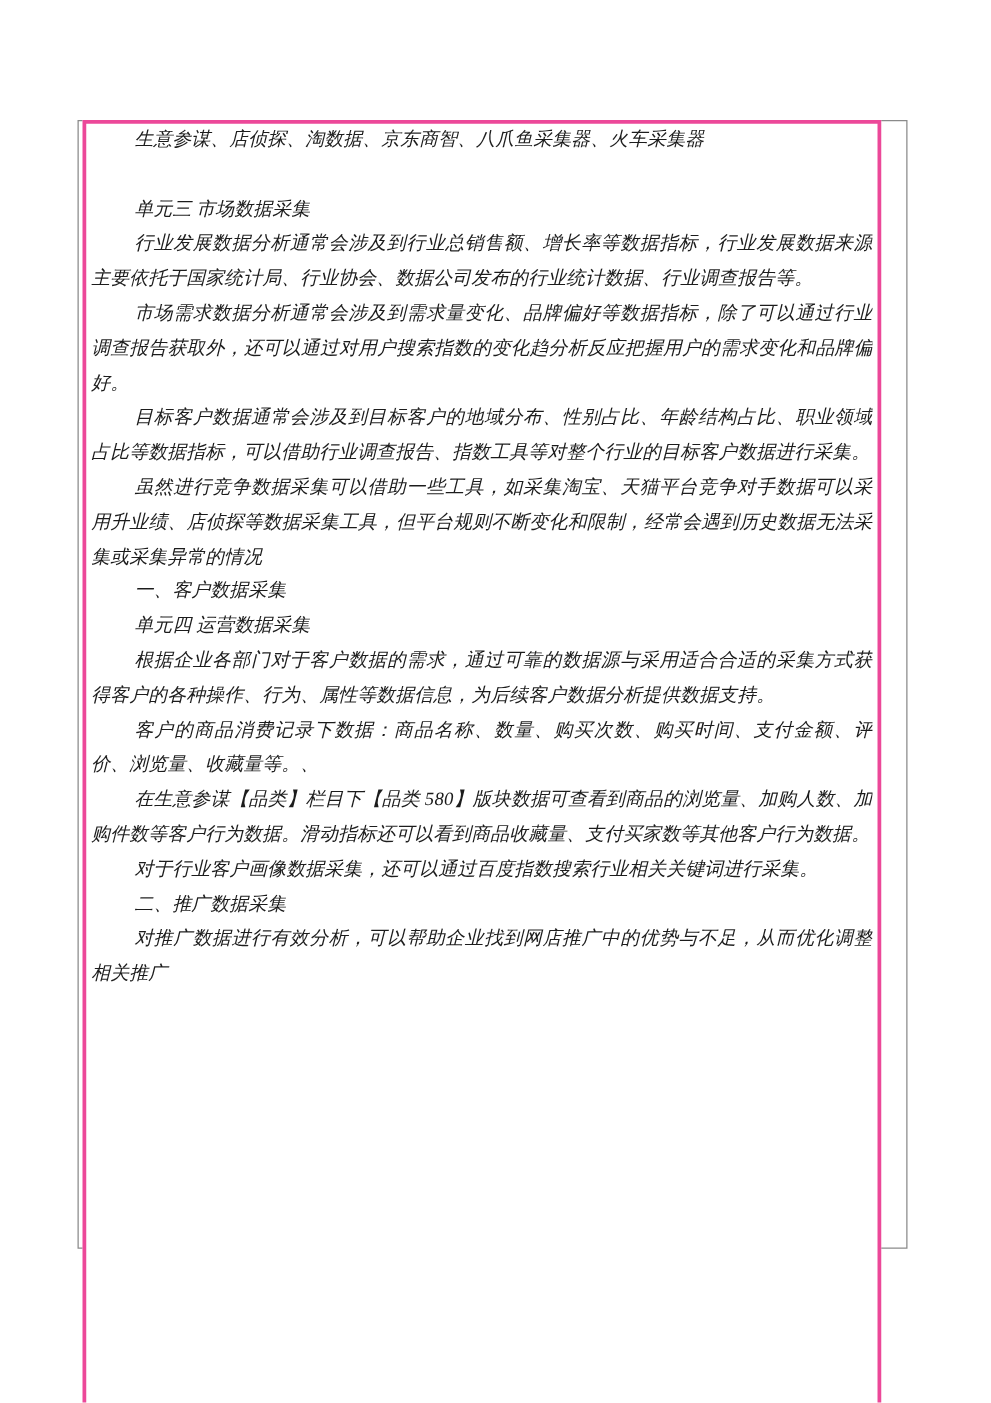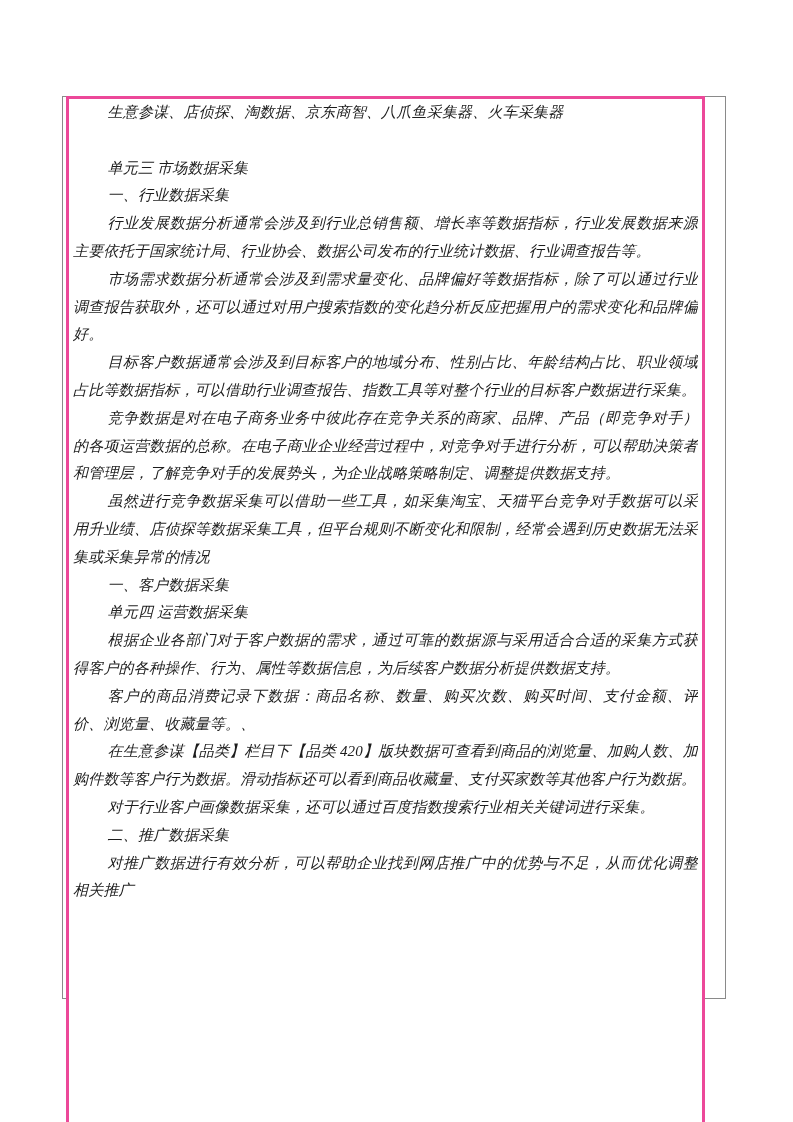--- a/index.html
+++ b/index.html
@@ -69,29 +69,27 @@
 </head>
 <body>
 
 <div class="page">
   <div class="outer-table-border"></div>
   <div class="main-cell">
     <div class="cell-content">
         <p>生意参谋、店侦探、淘数据、京东商智、八爪鱼采集器、火车采集器</p>
         <p class="blank"></p>
         <p>单元三 市场数据采集</p>
-        <p>一、行业数据采集</p>
         <p>行业发展数据分析通常会涉及到行业总销售额、增长率等数据指标，行业发展数据来源主要依托于国家统计局、行业协会、数据公司发布的行业统计数据、行业调查报告等。</p>
         <p>市场需求数据分析通常会涉及到需求量变化、品牌偏好等数据指标，除了可以通过行业调查报告获取外，还可以通过对用户搜索指数的变化趋分析反应把握用户的需求变化和品牌偏好。</p>
         <p>目标客户数据通常会涉及到目标客户的地域分布、性别占比、年龄结构占比、职业领域占比等数据指标，可以借助行业调查报告、指数工具等对整个行业的目标客户数据进行采集。</p>
-        <p>竞争数据是对在电子商务业务中彼此存在竞争关系的商家、品牌、产品（即竞争对手）的各项运营数据的总称。在电子商业企业经营过程中，对竞争对手进行分析，可以帮助决策者和管理层，了解竞争对手的发展势头，为企业战略策略制定、调整提供数据支持。</p>
         <p>虽然进行竞争数据采集可以借助一些工具，如采集淘宝、天猫平台竞争对手数据可以采用升业绩、店侦探等数据采集工具，但平台规则不断变化和限制，经常会遇到历史数据无法采集或采集异常的情况</p>
         <p>一、客户数据采集</p>
         <p>单元四 运营数据采集</p>
         <p>根据企业各部门对于客户数据的需求，通过可靠的数据源与采用适合合适的采集方式获得客户的各种操作、行为、属性等数据信息，为后续客户数据分析提供数据支持。</p>
         <p>客户的商品消费记录下数据：商品名称、数量、购买次数、购买时间、支付金额、评价、浏览量、收藏量等。、</p>
-        <p>在生意参谋【品类】栏目下【品类 420】版块数据可查看到商品的浏览量、加购人数、加购件数等客户行为数据。滑动指标还可以看到商品收藏量、支付买家数等其他客户行为数据。</p>
+        <p>在生意参谋【品类】栏目下【品类 580】版块数据可查看到商品的浏览量、加购人数、加购件数等客户行为数据。滑动指标还可以看到商品收藏量、支付买家数等其他客户行为数据。</p>
         <p>对于行业客户画像数据采集，还可以通过百度指数搜索行业相关关键词进行采集。</p>
         <p>二、推广数据采集</p>
         <p>对推广数据进行有效分析，可以帮助企业找到网店推广中的优势与不足，从而优化调整相关推广</p>
       </div>
   </div>
 </div>
 
 </body></html>

